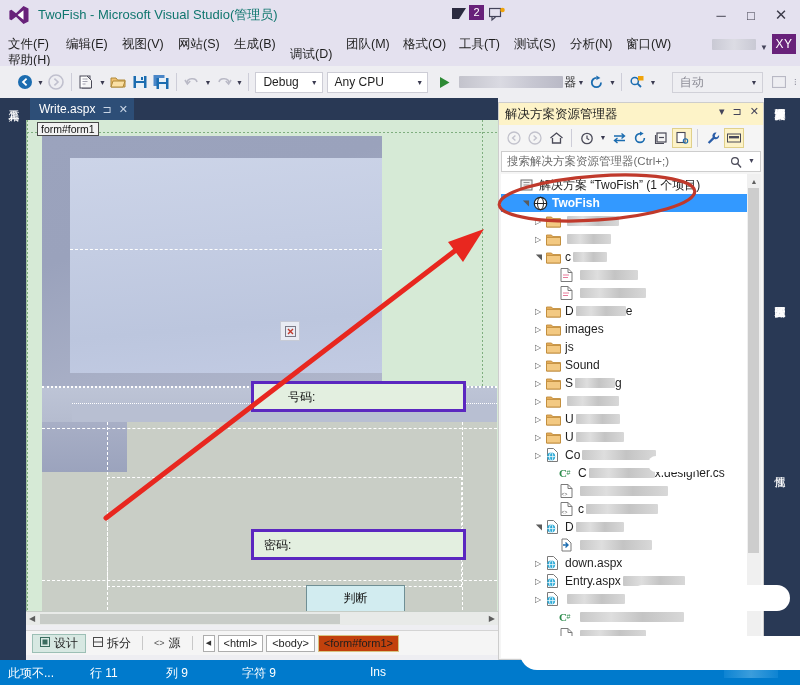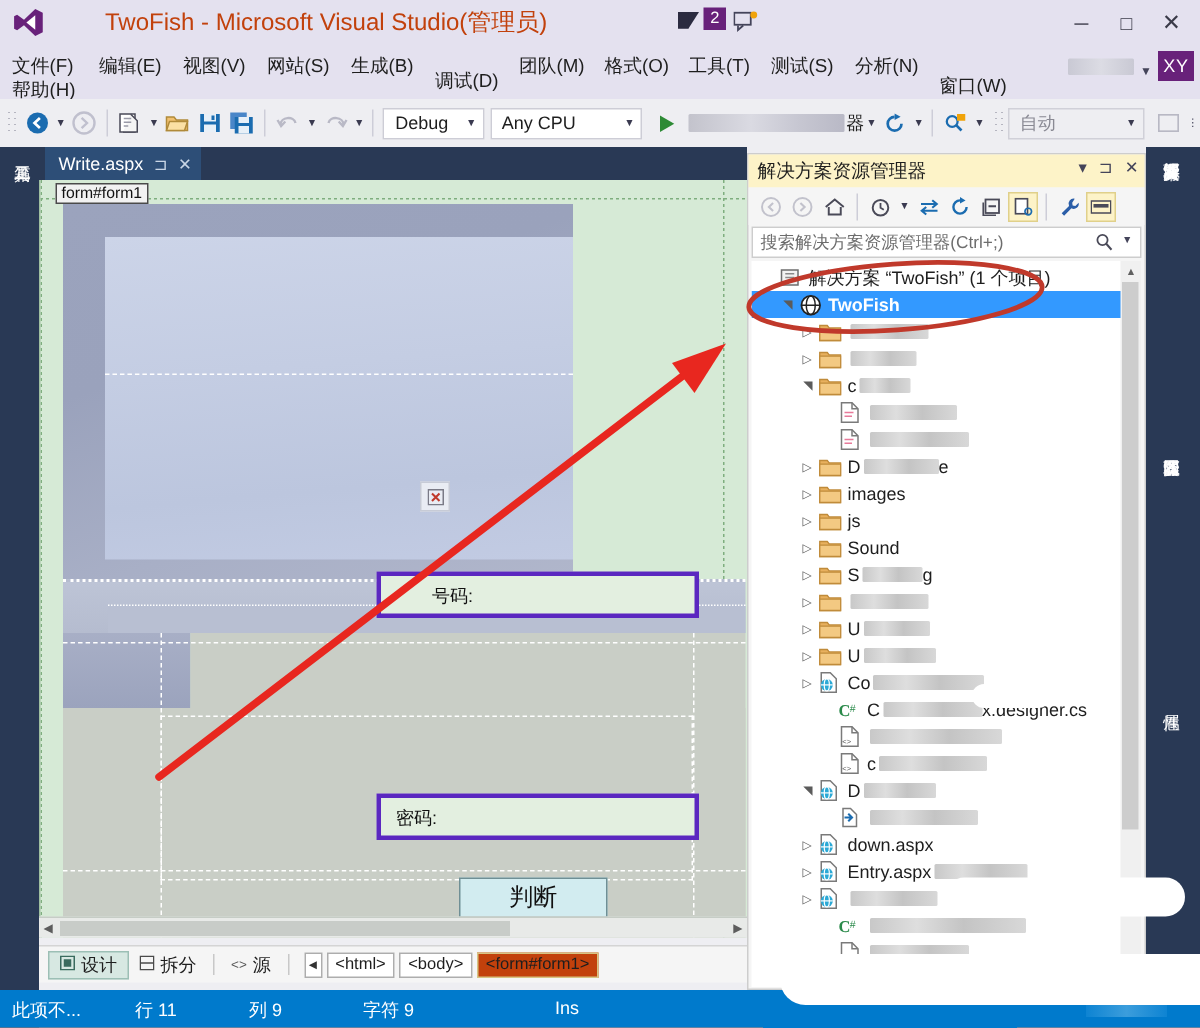--- a/index.html
+++ b/index.html
@@ -19,21 +19,21 @@
   .titlebar {
     position:absolute; left:0; top:0; width:800px; height:30px;
     background:#e4e1ef;
     display:flex; align-items:center;
   }
   .vs-logo {
     width:22px; height:22px; margin-left:8px; margin-right:8px;
     position:relative; flex:0 0 auto;
   }
   .title-text {
-    font-size:16px; color:#c2410c; white-space:nowrap;margin-left:32px;
+    font-size:13px; color:#0f766e; white-space:nowrap;
   }
   .qlaunch {
     position:absolute; left:519px; top:4px; width:185px; height:21px;
     background:#ffffff; border:1px solid #cdcdd6;
     display:flex; align-items:center;
   }
   .qlaunch span.ph {
     font-size:11.5px; color:#8a8a94; margin-left:6px; white-space:nowrap;
   }
   .qlaunch .mag {
@@ -194,21 +194,21 @@
     position:absolute; border:3px solid #5b27c0; background:#e3efe0;
   }
   .panel-label {
     position:absolute; font-size:12px; color:#111; white-space:nowrap;
   }
   .judge-btn {
     position:absolute; left:305px; top:585px;
     width:99px; height:27px;
     background:#d2ecf0; border:1px solid #6f8f95;
     display:flex; align-items:center; justify-content:center;
-    font-size:16px; color:#111;
+    font-size:12px; color:#111;
   }
   .hdashline { position:absolute; border-top:1px dashed #ffffff; }
   .vdashline { position:absolute; border-left:1px dashed #ffffff; }
 
   
   .dsg-scroll {
     position:absolute; left:26px; top:611px; width:472px; height:14px;
     background:#e8eae8; border-top:1px solid #c6cdc6;
     display:flex; align-items:center; justify-content:space-between;
   }
@@ -357,21 +357,21 @@
     <div class="menu-item" style="left:66px;top:6px;">编辑(E)</div>
     <div class="menu-item" style="left:122px;top:6px;">视图(V)</div>
     <div class="menu-item" style="left:178px;top:6px;">网站(S)</div>
     <div class="menu-item" style="left:234px;top:6px;">生成(B)</div>
     <div class="menu-item" style="left:290px;top:16px;">调试(D)</div>
     <div class="menu-item" style="left:346px;top:6px;">团队(M)</div>
     <div class="menu-item" style="left:403px;top:6px;">格式(O)</div>
     <div class="menu-item" style="left:459px;top:6px;">工具(T)</div>
     <div class="menu-item" style="left:514px;top:6px;">测试(S)</div>
     <div class="menu-item" style="left:570px;top:6px;">分析(N)</div>
-    <div class="menu-item" style="left:626px;top:19px;">窗口(W)</div>
+    <div class="menu-item" style="left:626px;top:6px;">窗口(W)</div>
     <div class="menu-item" style="left:8px;top:22px;">帮助(H)</div>
 
     <div class="acct-blur"></div>
     <div class="acct-caret">▼</div>
     <div class="acct-badge">XY</div>
   </div>
 
   <div class="toolbar">
     <div class="grip"></div>
 

